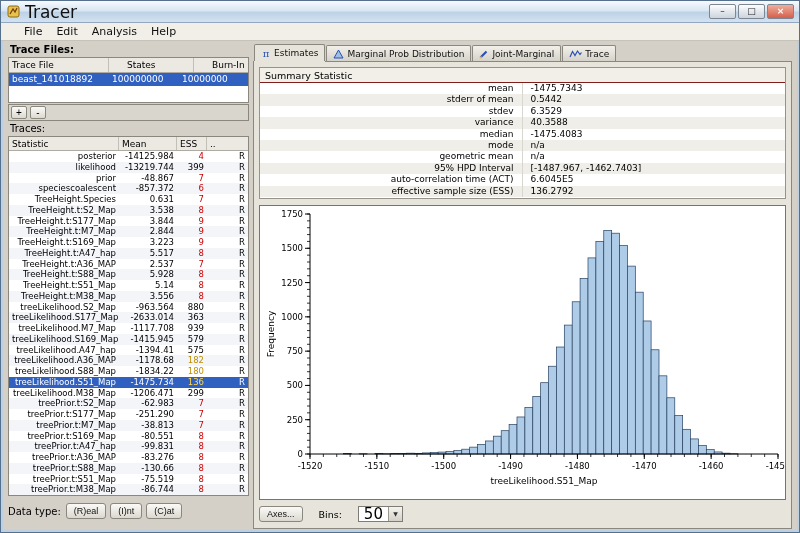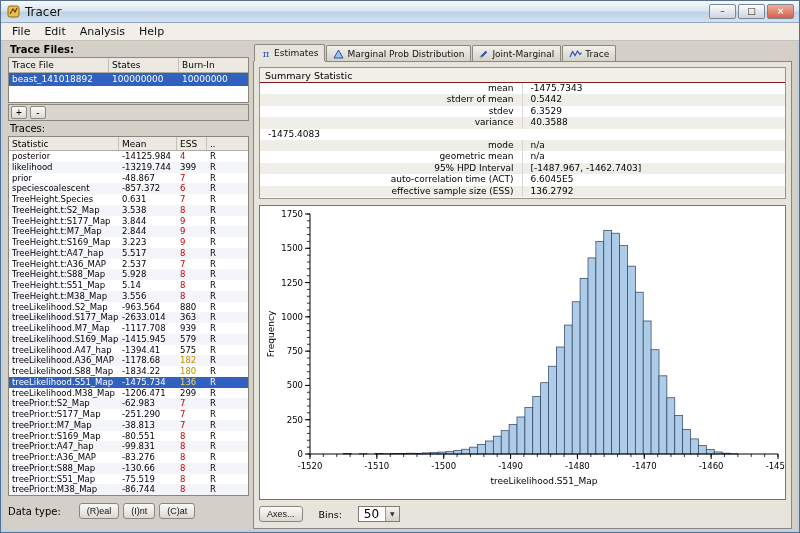--- a/index.html
+++ b/index.html
@@ -2,58 +2,58 @@
 <html><head>
 <meta charset="utf-8">
 <style>
   *{box-sizing:border-box;margin:0;padding:0;}
   body{margin:0;background:#8f9aa5;font-family:"DejaVu Sans","Liberation Sans",sans-serif;}
   .window{position:relative;width:800px;height:533px;background:#d4d0c8;border:1px solid #55708c;
           box-shadow:inset 0 0 0 2px #bdd0e2;overflow:hidden;}
   .titlebar{position:absolute;top:0;left:0;right:0;height:22px;display:flex;align-items:center;padding:0 5px;
             background:linear-gradient(#f7fafd,#d9e6f3 45%,#bed2e6 55%,#d3e2f0);border-bottom:1px solid #93a8c0;}
   .title-icon{width:15px;height:15px;margin-right:4px;display:inline-flex;}
-  .title-text{font-size:12px;color:#111;flex:1;}
+  .title-text{font-size:17px;color:#111;flex:1;}
   .win-buttons{display:flex;gap:2px;}
   .winbtn{width:27px;height:15px;border:1px solid #7d8793;border-radius:2px;font-size:9px;line-height:12px;
           text-align:center;background:linear-gradient(#fcfdfe,#ccd4dd);color:#222;cursor:default;}
   .winbtn.close{background:linear-gradient(#f0ad9d,#d4604b);color:#fff;font-weight:bold;}
   .menubar{position:absolute;top:22px;left:0;right:0;height:18px;background:#f1efe8;border-bottom:1px solid #c6c3ba;
-           display:flex;align-items:center;padding-left:4px;}
+           display:flex;align-items:center;padding-left:16px;}
   .menu-item{font-size:11px;padding:1px 7px;color:#111;}
   .client{position:absolute;top:40px;left:0;right:0;bottom:0;}
 
   
   .left{position:absolute;left:7px;top:3px;width:241px;bottom:3px;}
   .panel-label{position:absolute;left:2px;font-size:10px;color:#000;}
   .lbl1{top:0;font-weight:bold;} .lbl2{top:79px;}
   .tf-table{position:absolute;top:13px;left:0;width:241px;height:46px;background:#fff;border:1px solid #8a877e;}
   .tf-header,.tr-header{display:flex;background:#ece9e2;border-bottom:1px solid #aeaba3;}
-  .tf-header{height:15px;}
+  .tf-header{height:15px;gap:15px;}
   .hc{font-size:9px;line-height:14px;padding:0 3px;border-right:1px solid #c2bfb7;overflow:hidden;white-space:nowrap;}
   .tf-header .w0{width:100px;} .tf-header .w1{width:70px;} .tf-header .w2{flex:1;border-right:none;}
   .tf-row{display:flex;height:13px;font-size:9px;line-height:13px;}
   .tf-row.selected{background:#3060c0;color:#fff;}
   .tf-row .cell{padding:0 3px;overflow:hidden;white-space:nowrap;}
   .tf-row .c0{width:100px;} .tf-row .c1{width:70px;} .tf-row .c2{flex:1;}
   .pm-strip{position:absolute;top:60px;left:0;width:241px;height:17px;border:1px solid #8a877e;background:#d9d6ce;
             display:flex;align-items:center;padding-left:2px;gap:3px;}
   .pm-btn{width:16px;height:13px;font-size:10px;line-height:10px;text-align:center;border:1px solid #8a877e;
           border-radius:2px;background:linear-gradient(#fafaf7,#dcd9d0);}
   .tr-table{position:absolute;top:92px;left:0;width:241px;height:360px;background:#fff;border:1px solid #8a877e;
             display:flex;flex-direction:column;overflow:hidden;}
   .tr-header{height:14px;flex:0 0 14px;}
   .tr-header .s0{width:110px;} .tr-header .s1{width:58px;} .tr-header .s2{width:30px;} .tr-header .s3{flex:1;border-right:none;}
-  .tr-body{flex:1;overflow:hidden;}
+  .tr-body{flex:1;overflow:hidden;text-align:right;}
   .tr-row{display:flex;height:10.75px;font-size:8.5px;line-height:10.6px;}
   .tr-row.alt{background:#f3f5f9;}
   .tr-row.selected{background:#3060c0;color:#fff;}
   .tr-row .cell{padding:0 3px;overflow:hidden;white-space:nowrap;}
   .c-stat{width:110px;} .c-mean{width:58px;} .c-ess{width:30px;} .c-type{flex:1;}
-  .datatype{position:absolute;top:458px;left:0;width:241px;height:18px;display:flex;align-items:center;gap:18px;}
+  .datatype{position:absolute;top:458px;left:0;width:241px;height:18px;display:flex;align-items:center;gap:5px;}
   .datatype-label{font-size:10px;}
   .btn{font-size:9px;height:16px;padding:0 7px;border:1px solid #8a877e;border-radius:3px;
        background:linear-gradient(#fbfaf7,#dbd8cf);color:#111;}
 
   
   .right{position:absolute;left:252px;top:3px;right:7px;bottom:3px;}
   .tabbar{position:absolute;top:0;left:1px;height:17px;display:flex;align-items:flex-end;gap:1px;z-index:2;}
   .tab{display:flex;align-items:center;gap:3px;height:16px;padding:0 6px;font-size:9px;color:#111;
        border:1px solid #8a877e;border-bottom:none;border-radius:2px 2px 0 0;
        background:linear-gradient(#f2f0ea,#d5d2c9);}
@@ -64,21 +64,21 @@
   .summary-title{height:15px;line-height:15px;padding-left:5px;font-size:9.5px;background:#f1efe8;border-bottom:1px solid #7f1d1d;}
   .srow{display:flex;height:11.4px;font-size:9px;line-height:11.2px;}
   .srow.alt{background:#efeee8;}
   .s-label{flex:0 0 50%;text-align:right;padding-right:8px;border-right:1px solid #d9d6cf;overflow:hidden;white-space:nowrap;}
   .s-value{flex:1;padding-left:8px;overflow:hidden;white-space:nowrap;}
   .chart-box{position:absolute;top:143px;left:5px;right:5px;bottom:28px;background:#fff;border:1px solid #77746d;overflow:hidden;}
   svg{font-family:"DejaVu Sans",sans-serif;display:block;}
   .chart-controls{position:absolute;left:5px;bottom:4px;height:20px;display:flex;align-items:center;gap:16px;}
   .bins-label{font-size:9.5px;}
   .combo{display:flex;height:16px;border:1px solid #7f7c75;background:#fff;align-items:stretch;}
-  .combo-value{font-size:12px;line-height:14px;padding:0 5px;min-width:26px;}
+  .combo-value{font-size:15px;line-height:14px;padding:0 5px;min-width:26px;}
   .combo-arrow{width:14px;background:linear-gradient(#f4f3ef,#d4d1c8);border-left:1px solid #9a978f;
                font-size:6px;line-height:14px;text-align:center;color:#333;}
 </style>
 </head>
 <body>
 
 <div class="window">
   <div class="titlebar">
     <span class="title-icon">
       <svg viewBox="0 0 15 15" width="15" height="15">
@@ -391,20 +391,21 @@
               </div>
               <div class="srow">
                 <div class="s-label">stdev</div>
                 <div class="s-value">6.3529</div>
               </div>
               <div class="srow alt">
                 <div class="s-label">variance</div>
                 <div class="s-value">40.3588</div>
               </div>
               <div class="srow">
+                <div class="s-label">median</div>
                 <div class="s-value">-1475.4083</div>
               </div>
               <div class="srow alt">
                 <div class="s-label">mode</div>
                 <div class="s-value">n/a</div>
               </div>
               <div class="srow">
                 <div class="s-label">geometric mean</div>
                 <div class="s-value">n/a</div>
               </div>

